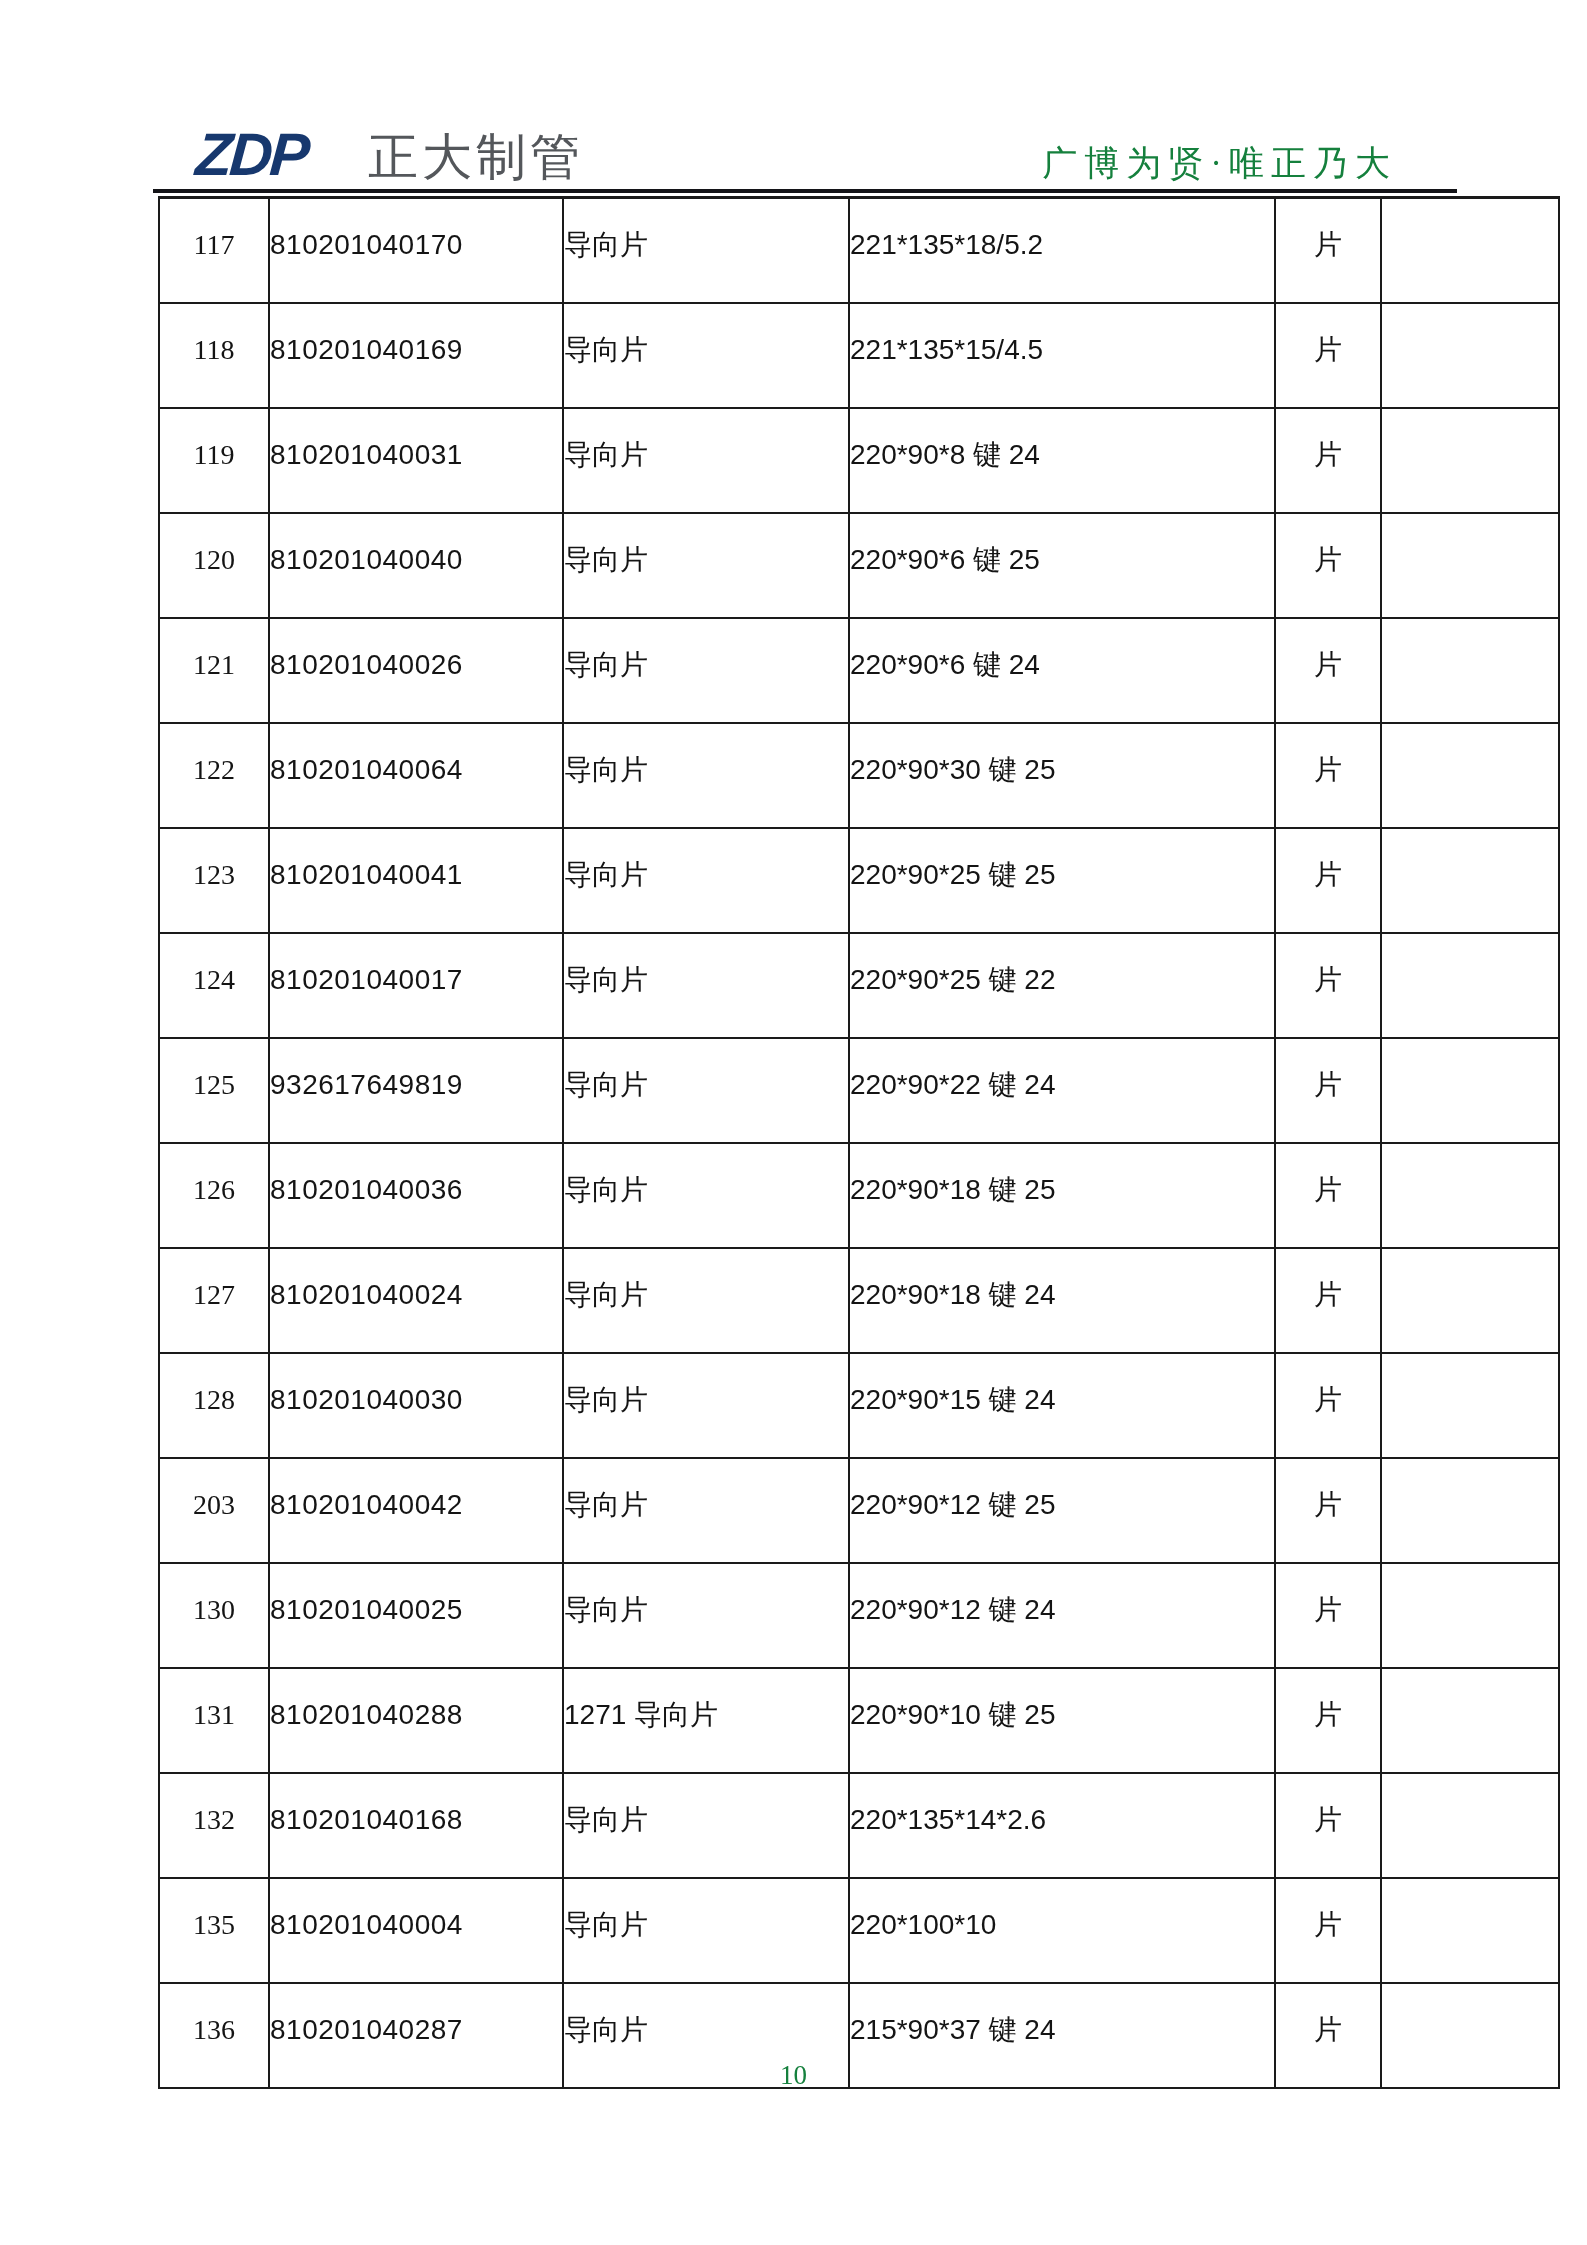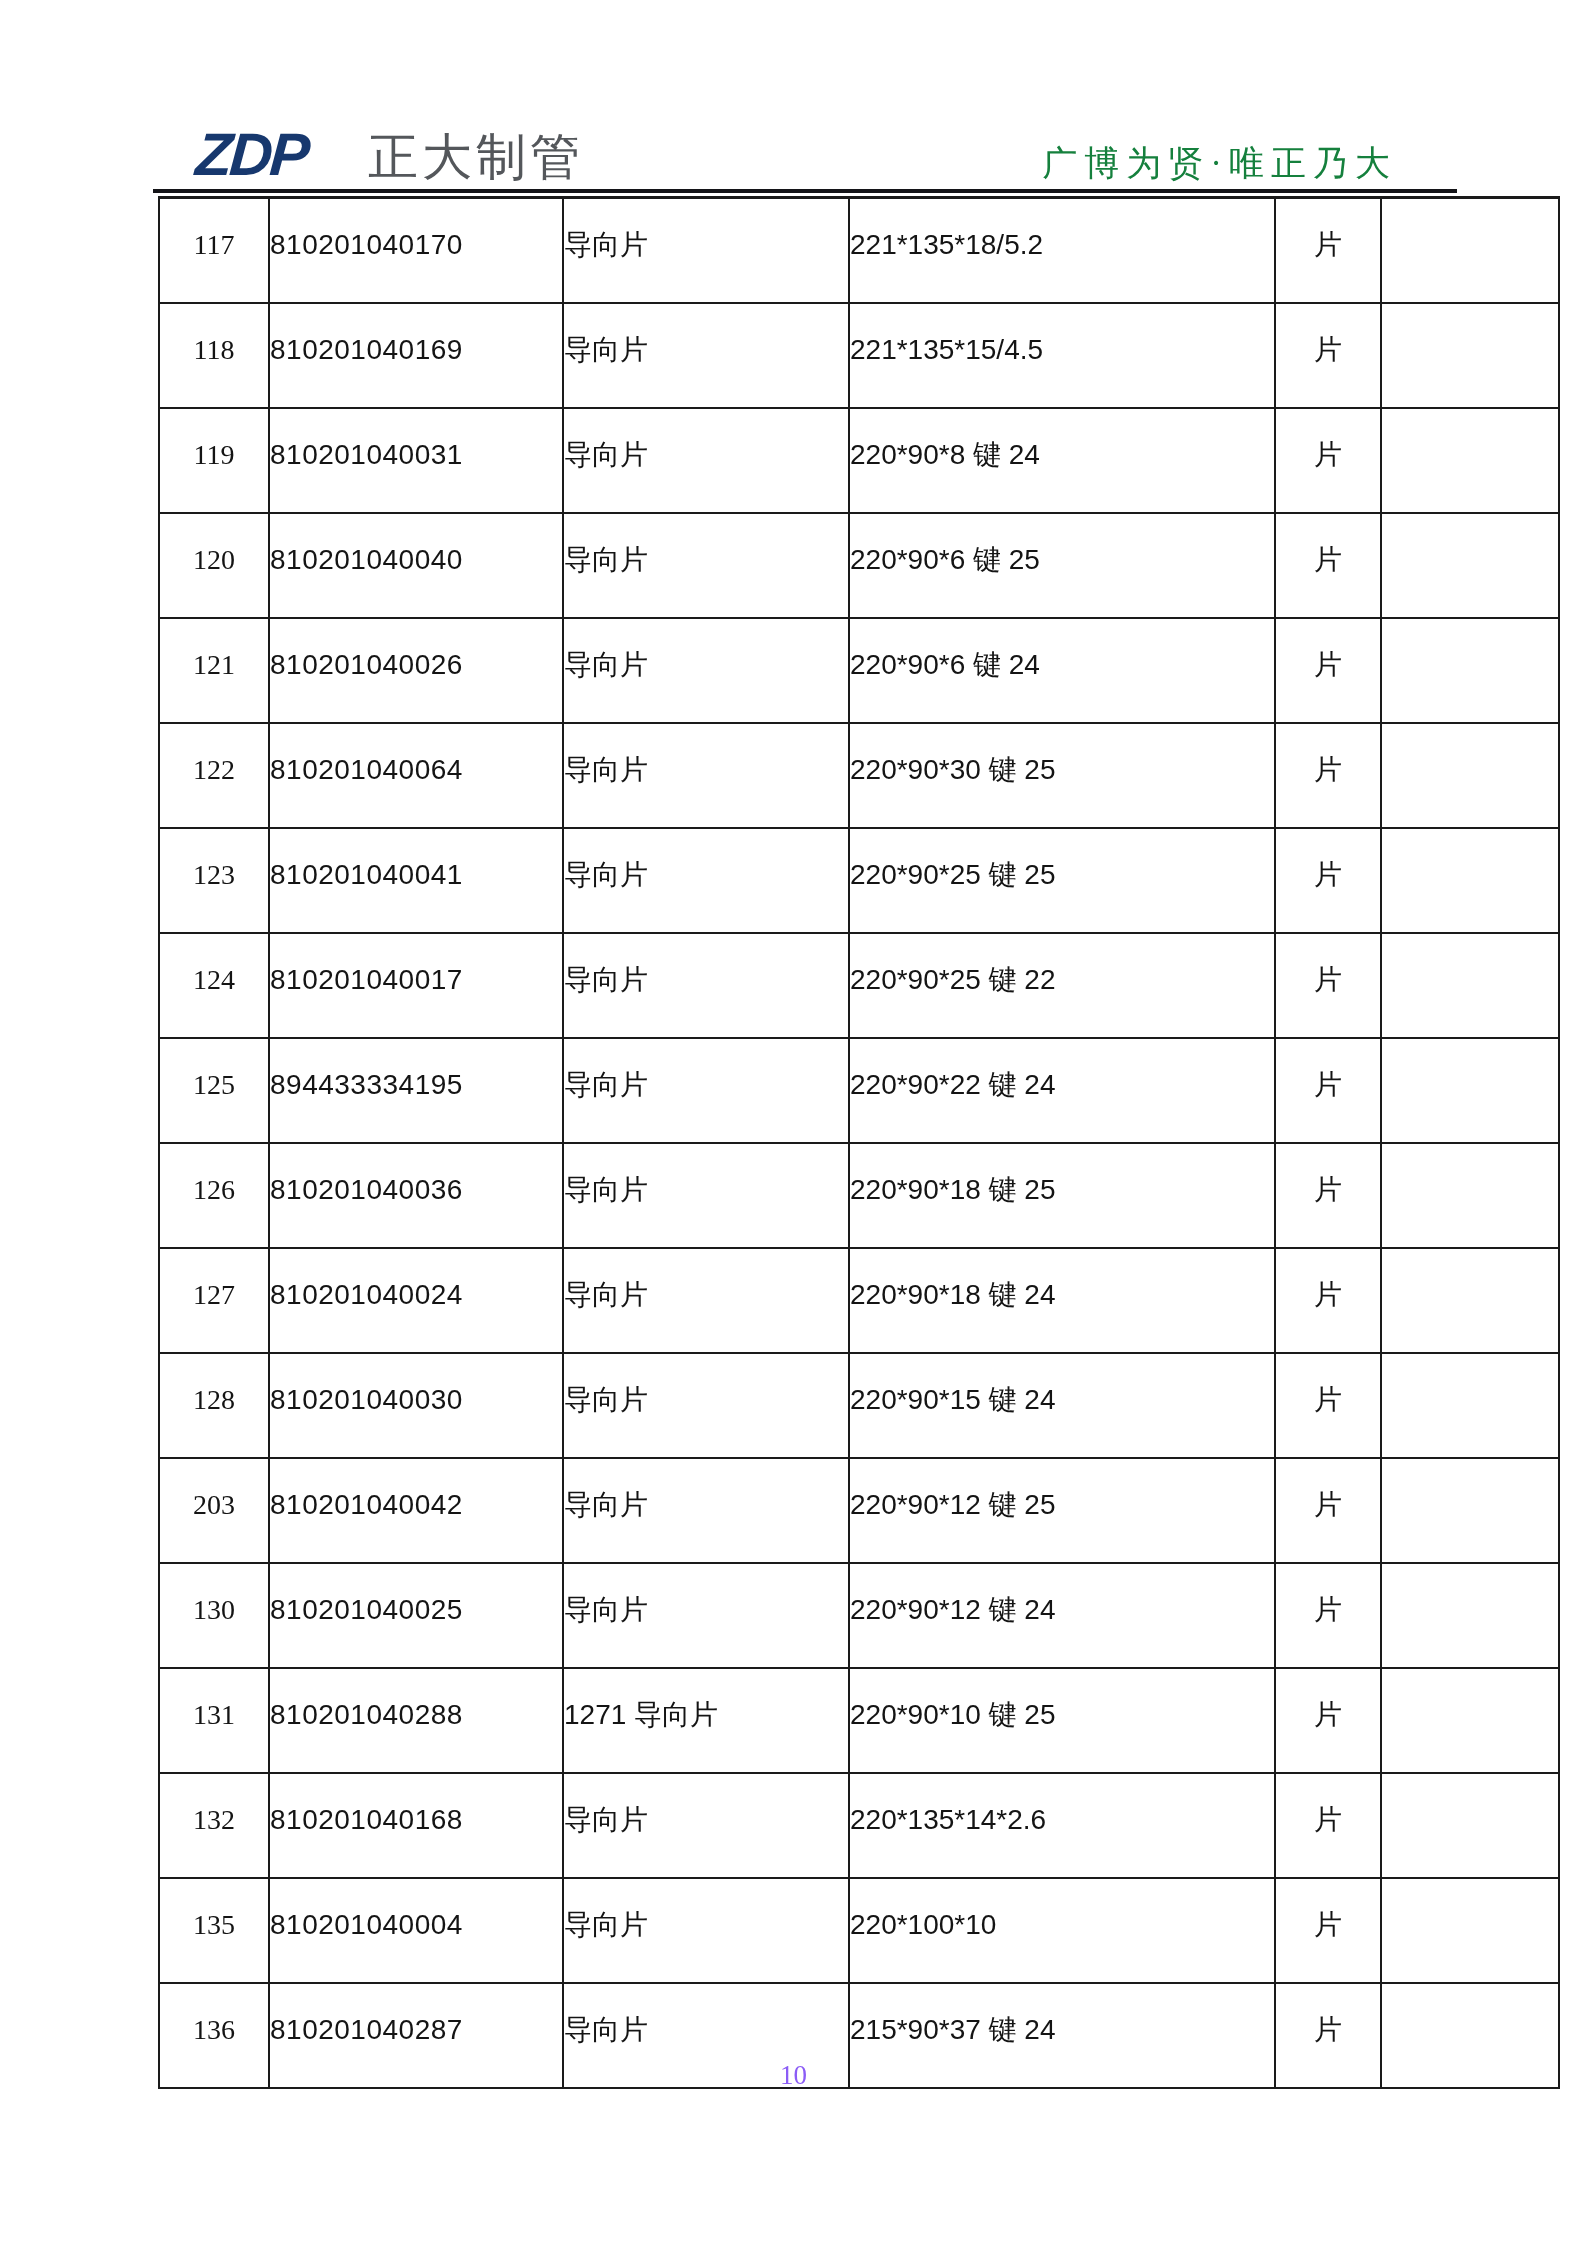--- a/index.html
+++ b/index.html
@@ -72,21 +72,21 @@
   td.c-spec{padding-left:18px;}
   td.c-unit{text-align:center;}
   td.c-note{}
 
   
   .page-number{
     position:absolute;left:0;top:2060px;width:1587px;
     text-align:center;
     font-family:"Liberation Serif", serif;
     font-size:27px;
-    color:#8b5cf6;
+    color:#15803d;
   }
 </style>
 </head>
 <body>
 
 <div class="page">
 
   <div class="logo-zdp">ZDP</div>
   <div class="logo-cn">正大制管</div>
   <div class="slogan">广博为贤·唯正乃大</div>
@@ -170,21 +170,21 @@
           <td class="c-index">124</td>
           <td class="c-code">810201040017</td>
           <td class="c-name">导向片</td>
           <td class="c-spec">220*90*25 键 22</td>
           <td class="c-unit">片</td>
           <td class="c-note"></td>
         </tr>
 
         <tr>
           <td class="c-index">125</td>
-          <td class="c-code">894433334195</td>
+          <td class="c-code">932617649819</td>
           <td class="c-name">导向片</td>
           <td class="c-spec">220*90*22 键 24</td>
           <td class="c-unit">片</td>
           <td class="c-note"></td>
         </tr>
 
         <tr>
           <td class="c-index">126</td>
           <td class="c-code">810201040036</td>
           <td class="c-name">导向片</td>

